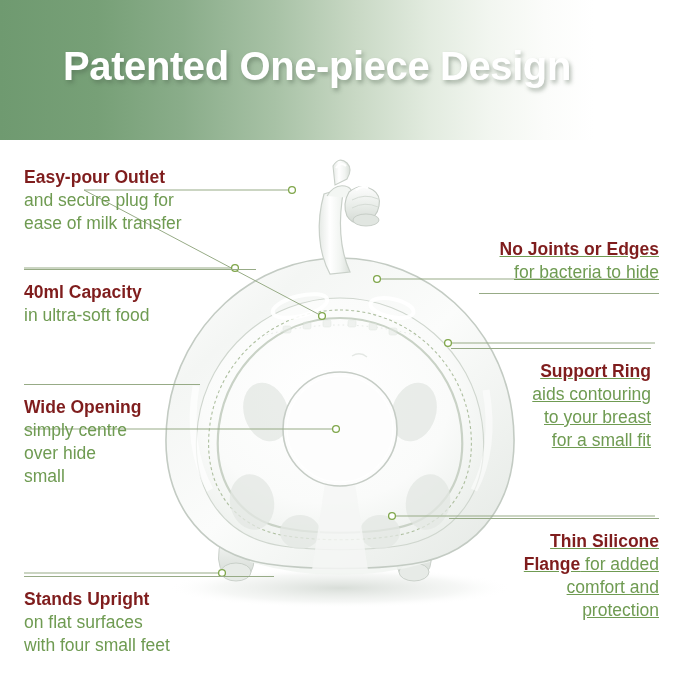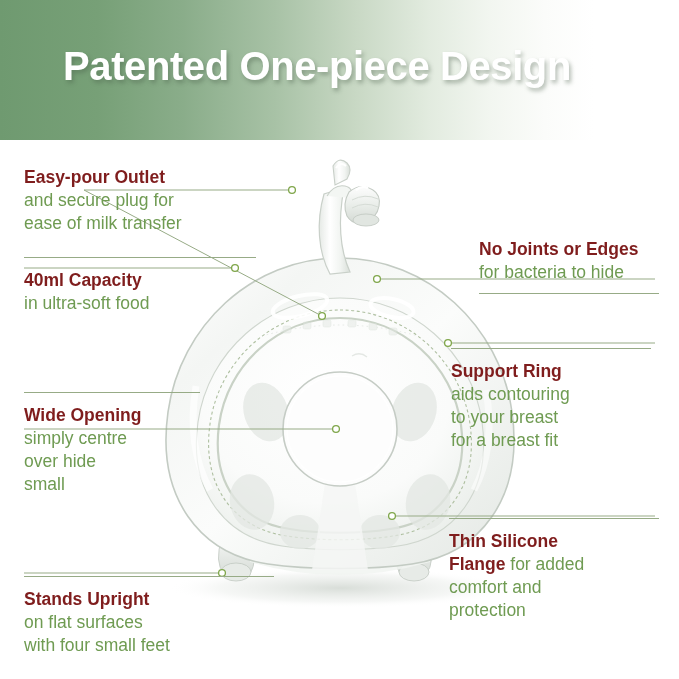--- a/index.html
+++ b/index.html
@@ -35,27 +35,27 @@
   .callout { position:absolute; }
   .callout .rule {
     height:1px; background:#97ab86; width:100%;
   }
   .callout .txt {
     font-size:17.5px; line-height:23px; color:#6f9b52;
     white-space:nowrap;
   }
   .callout .txt .hd { font-weight:bold; color:#7f1d1d; }
   .callout.left .txt { text-align:left; }
-  .callout.right .txt { text-align:left; }
+  .callout.right .txt { text-align:right;text-decoration:underline; }
   .callout .rule-top { margin-bottom:11px; }
   .callout .rule-bot { margin-top:9px; }
 
   #c-outlet   { left:24px;  top:166px; width:150px; }
-  #c-capacity { left:24px;  top:257px; width:232px; }
-  #c-wide     { left:24px;  top:392px; width:176px; }
+  #c-capacity { left:24px;  top:269px; width:232px; }
+  #c-wide     { left:24px;  top:384px; width:176px; }
   #c-stands   { left:24px;  top:576px; width:250px; }
 
   #c-joints   { right:20px; top:238px; width:180px; }
   #c-support  { right:28px; top:348px; width:200px; }
   #c-flange   { right:20px; top:518px; width:210px; }
 </style>
 </head>
 <body>
 
 <div id="header">
@@ -261,21 +261,21 @@
   </div>
   <div class="rule rule-bot"></div>
 </div>
 
 <div class="callout right" id="c-support">
   <div class="rule rule-top"></div>
   <div class="txt">
     <span class="hd">Support Ring</span><br>
     <span>aids contouring</span><br>
     <span>to your breast</span><br>
-    <span>for a breast fit</span>
+    <span>for a small fit</span>
   </div>
 </div>
 
 <div class="callout right" id="c-flange">
   <div class="rule rule-top"></div>
   <div class="txt">
     <span class="hd">Thin Silicone</span><br>
     <span class="hd">Flange</span><span> for added</span><br>
     <span>comfort and</span><br>
     <span>protection</span>

